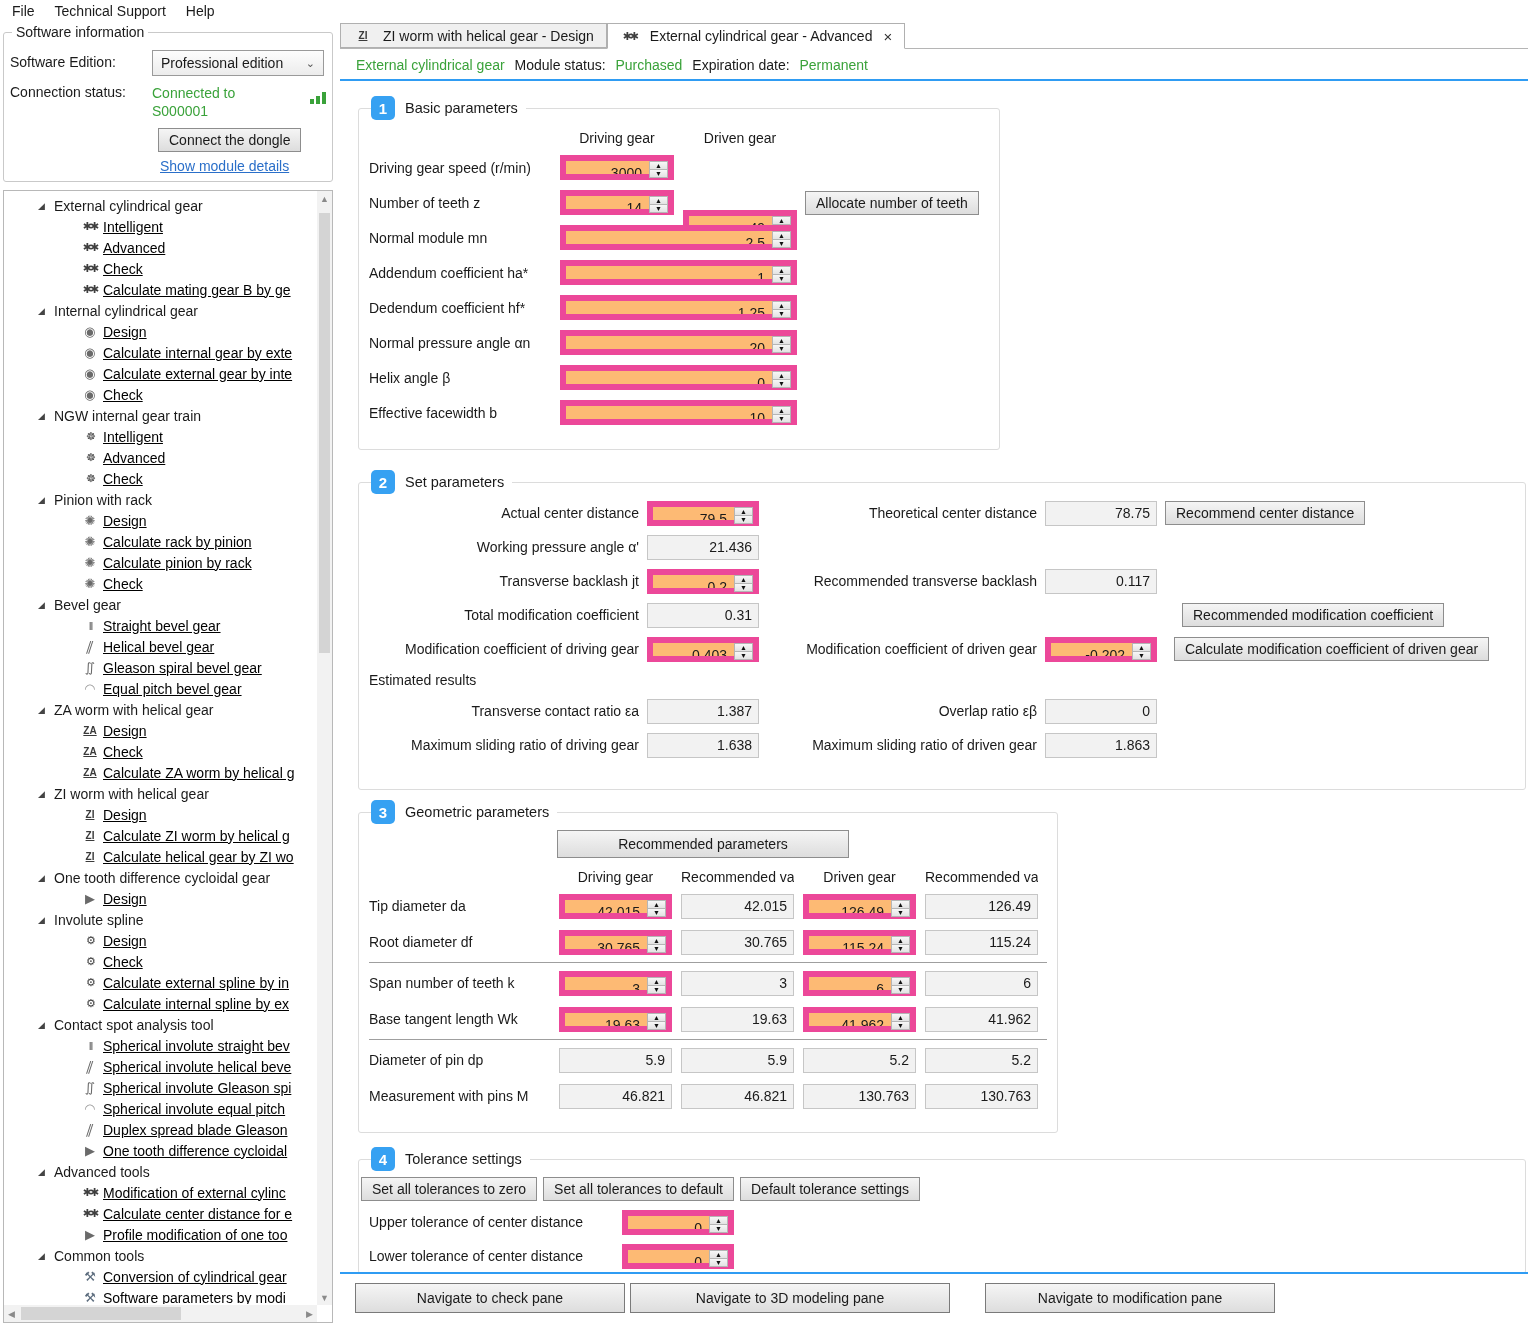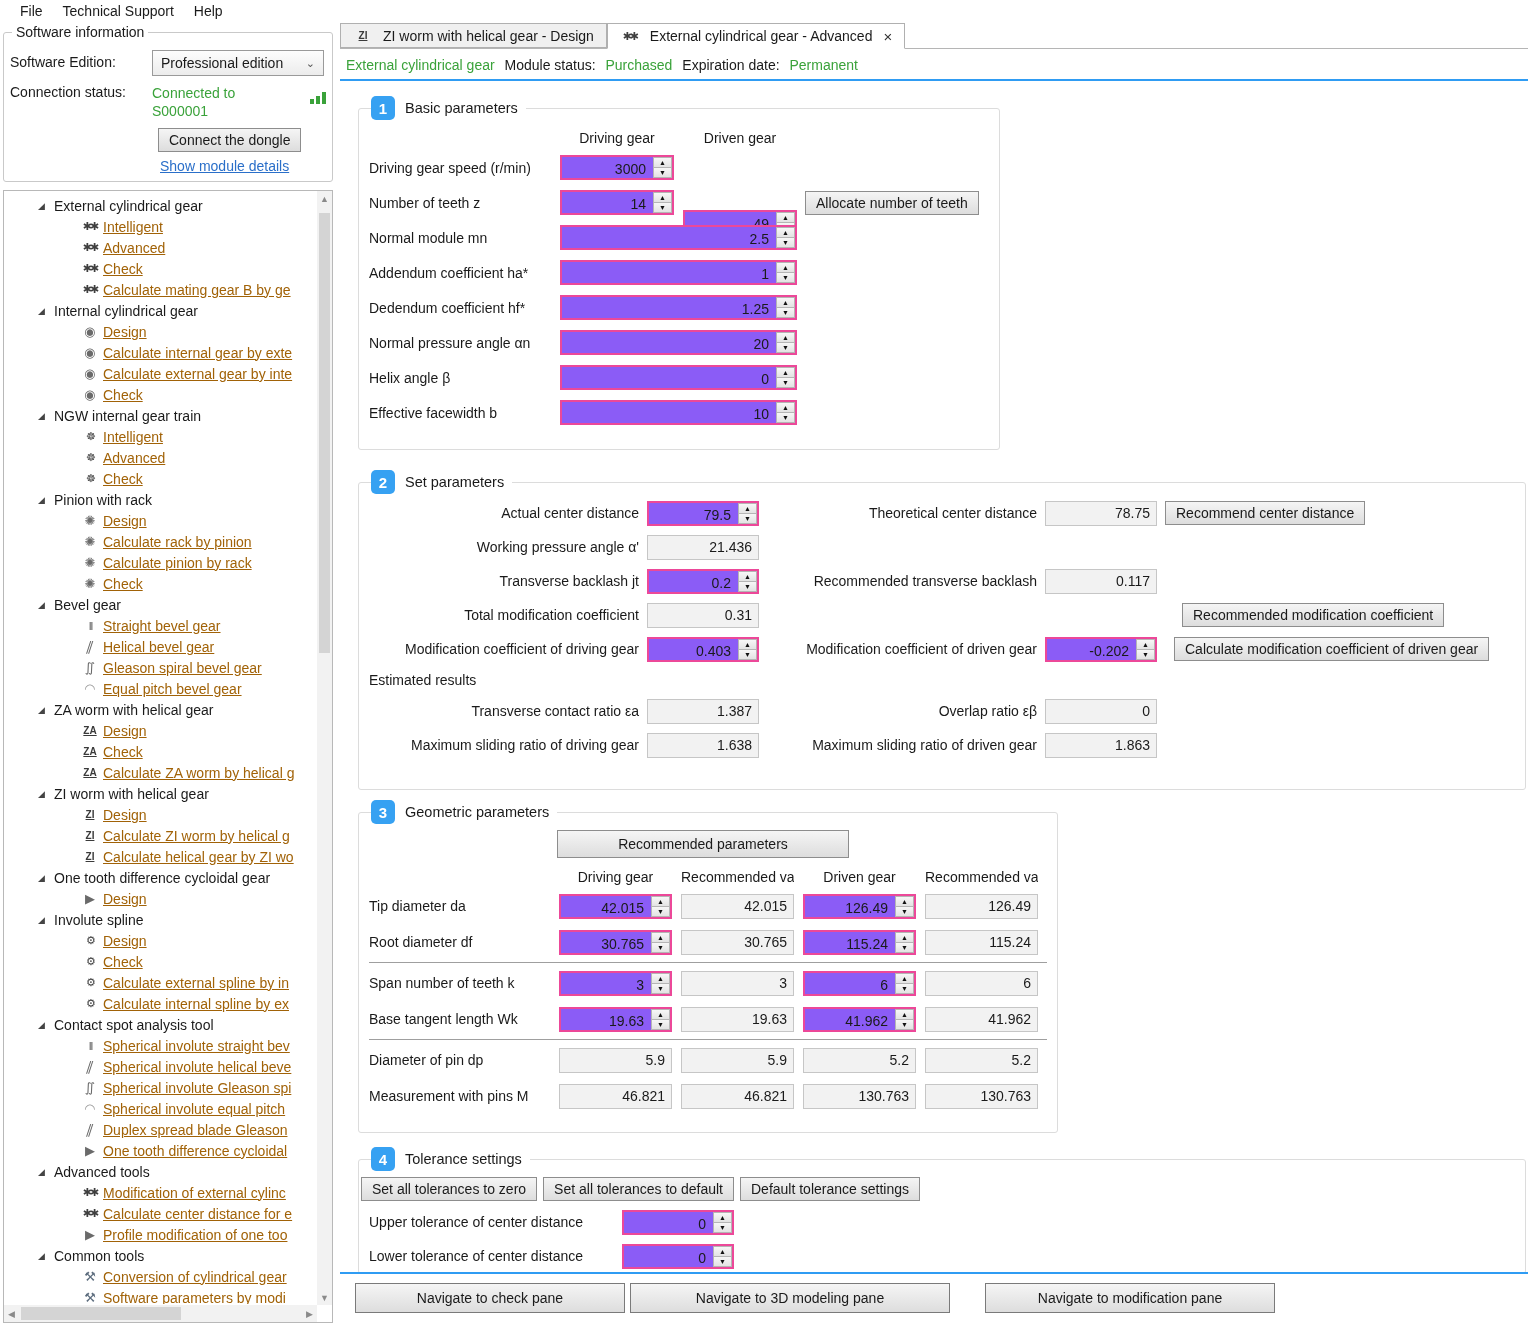--- a/index.html
+++ b/index.html
@@ -3,21 +3,21 @@
 <meta charset="utf-8">
 <style>
   * { box-sizing: border-box; }
   html,body { margin:0; padding:0; }
   body {
     width:1528px; height:1325px; position:relative; overflow:hidden;
     background:#ffffff; color:#1a1a1a;
     font-family:"Liberation Sans", sans-serif; font-size:14px;
   }
   
-  #menubar { height:22px; display:flex; align-items:center; padding-left:10px; background:#fff; }
+  #menubar { height:22px; display:flex; align-items:center; padding-left:2px; background:#fff; }
   .menu-item { padding:2px 10px; cursor:default; }
   
   #left { position:absolute; left:0; top:22px; width:337px; bottom:0; }
   fieldset.gbox { border:1px solid #c9c9c9; border-radius:3px; margin:0; padding:4px 6px 6px; }
   fieldset.gbox legend { padding:0 4px; margin-left:2px; font-size:14px; }
   #swbox { position:absolute; left:3px; right:4px; top:2px; height:158px; }
   .sw-row { display:flex; align-items:flex-start; margin-top:6px; }
   .sw-lbl { width:142px; padding-top:4px; }
   .dd { display:inline-flex; align-items:center; justify-content:space-between; width:172px;
         border:1px solid #9a9a9a; background:linear-gradient(#fdfdfd,#ececec); padding:4px 8px; }
@@ -40,54 +40,54 @@
   .tri { color:#444; font-size:9px; width:14px; cursor:default; }
   .tgl { margin-left:2px; }
   .tc { height:21px; display:flex; align-items:center; padding-left:76px; }
   .ticon { width:20px; flex:none; text-align:center; margin-right:3px; }
   .ic-dark { color:#3f3f3f; font-size:11px; letter-spacing:-2px; }
   .ic-gray { color:#6a6a6a; font-size:13px; }
   .ic-light { color:#9a9a9a; font-size:13px; }
   .ic-steel { color:#5d6d7e; font-size:13px; }
   .ic-slant { transform:skewX(-18deg); display:inline-block; }
   .ic-txt { font-size:10px; font-weight:bold; color:#3a3a3a; letter-spacing:0;text-decoration:underline; }
-  .tlink { color:#a16207; text-decoration:underline; cursor:pointer; }
+  .tlink { color:#000000; text-decoration:underline; cursor:pointer; }
   
   .vsb { position:absolute; top:0; right:0; width:15px; bottom:17px; background:#f2f2f2; }
   .vsb .arr { position:absolute; left:0; right:0; height:15px; color:#8a8a8a; font-size:9px;
               display:flex; align-items:center; justify-content:center; }
   .vsb .arr.up { top:0; } .vsb .arr.dn { bottom:0; }
   .vsb .thumb { position:absolute; left:2px; right:2px; top:22px; height:440px; background:#d4d4d4; }
   .hsb { position:absolute; left:0; right:15px; bottom:0; height:17px; background:#f2f2f2; }
   .hsb .arr { position:absolute; top:0; bottom:0; width:15px; color:#8a8a8a; font-size:9px;
               display:flex; align-items:center; justify-content:center; }
   .hsb .arr.lt { left:0; } .hsb .arr.rt { right:0; }
   .hsb .thumb { position:absolute; top:2px; bottom:2px; left:17px; width:160px; background:#d4d4d4; }
   
   #main { position:absolute; left:340px; top:22px; right:0; bottom:0; overflow:hidden; }
   #tabstrip { display:flex; height:27px; border-bottom:1px solid #b5b5b5; padding-top:1px; }
   .tab { display:flex; align-items:center; gap:7px; padding:0 12px; border:1px solid #b0b0b0; cursor:default; }
   .tab.inactive { background:#f0f0f0; }
   .tab.active { background:#fff; border-bottom:1px solid #fff; margin-bottom:-1px; }
   .tab .close { margin-left:4px; color:#333; font-size:15px; cursor:pointer; }
-  #statusrow { padding:8px 4px 6px 6px; }
+  #statusrow { padding:8px 4px 6px 6px;margin-left:10px; }
   #statusrow span { margin-right:6px; }
   .blue-line { height:2px; background:#2f9cf3; }
   
   fieldset.sec { border:1px solid #dcdcdc; border-radius:3px; margin:0 0 0 18px; padding:2px 10px 6px; }
   fieldset.sec legend { display:flex; align-items:center; gap:10px; padding:0 8px 0 0; margin-left:2px; }
   .num { width:24px; height:24px; background:#36a1f2; color:#fff; border-radius:5px; flex:none;
          display:flex; align-items:center; justify-content:center; font-weight:bold; font-size:15px; }
   .sec-title { font-size:14.5px; }
   #sec1 { width:642px; height:354px; margin-top:15px; }
   #sec2 { width:1168px; height:320px; margin-top:20px; }
   #sec3 { width:697px;  height:333px; margin-top:10px; }
   #sec4 { width:1168px; height:127px; margin-top:14px; overflow:hidden; }
   
-  .spin { display:inline-flex; align-items:stretch; border:2px solid #ec4899; background:#8b5cf6; height:25px; flex:none; }
+  .spin { display:inline-flex; align-items:stretch; border:6px solid #ec4899; background:#fdba74; height:25px; flex:none; }
   .spin .v { flex:1; text-align:right; padding:4px 5px 0 4px; overflow:hidden; }
   .sbtns { display:flex; flex-direction:column; width:19px; margin-left:2px; flex:none; }
   .sb { flex:1; display:flex; align-items:center; justify-content:center; font-size:7px; color:#111;
         background:linear-gradient(#f7f7f7,#e3e3e3); border:1px solid #b5b5b5; cursor:pointer; }
   .sb.up { border-bottom:none; }
   .ro { display:inline-flex; justify-content:flex-end; align-items:center; border:1px solid #c6c6c6;
         background:#f2f2f2; height:25px; padding:0 6px; flex:none; overflow:hidden; }
   .w114 { width:114px; } .w113 { width:113px; } .w112 { width:112px; } .w237 { width:237px; }
   
   .b-head { display:flex; height:28px; align-items:flex-end; padding-bottom:4px; }

